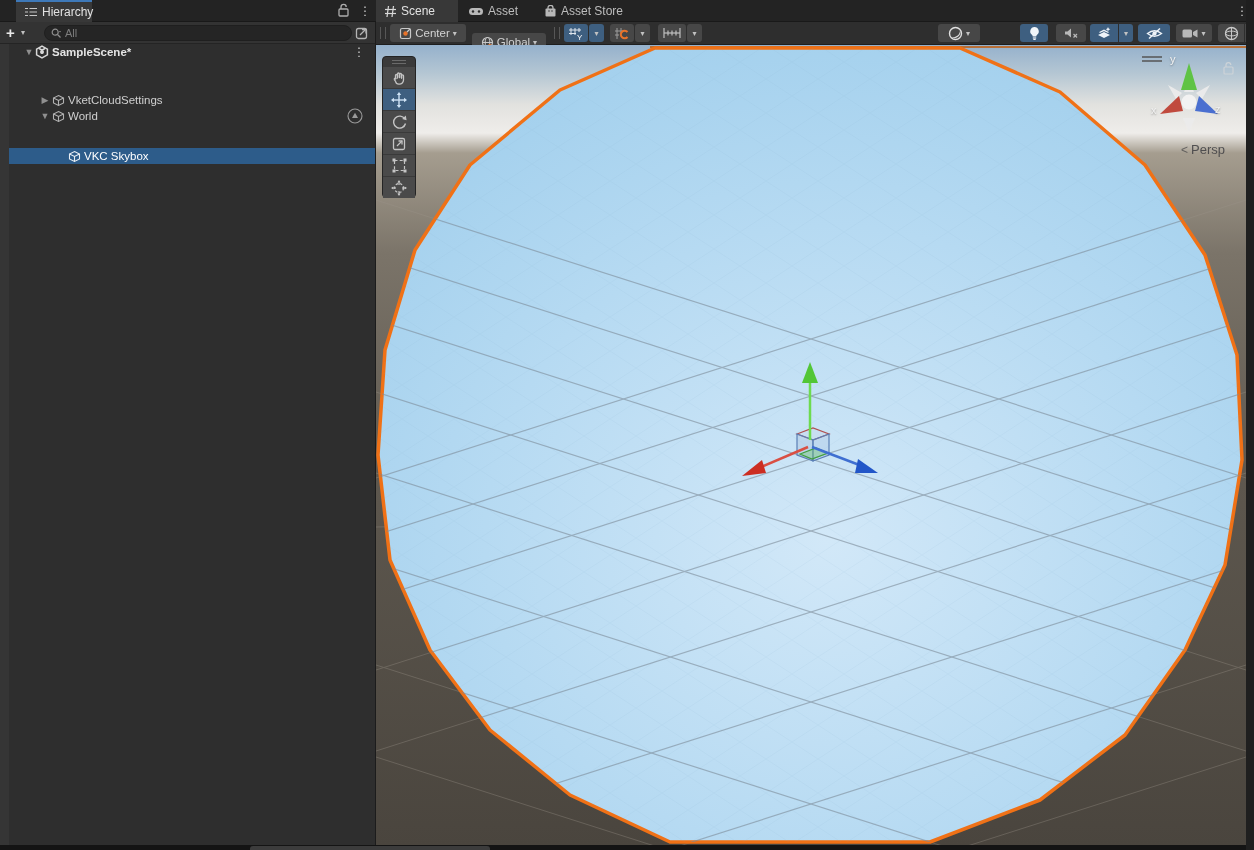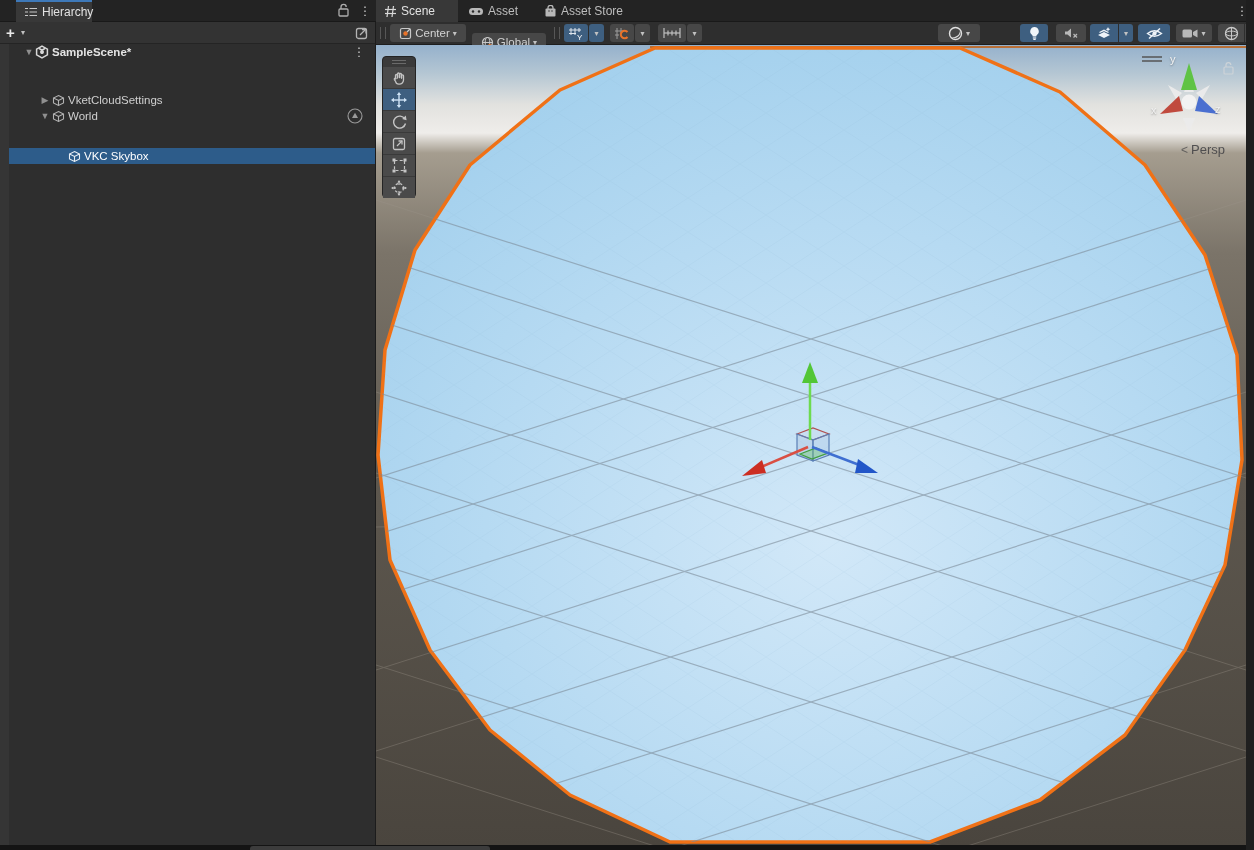--- a/index.html
+++ b/index.html
@@ -114,20 +114,30 @@
         </svg>
     </span>
     <span>Asset Store</span>
   </div>
   <div class="abs kebab" style="left:1236px;top:4px;">⋮</div>
 
   <div id="hierarchy" class="abs">
     <div id="h-toolbar" class="abs">
       <span class="abs" style="left:6px;top:2px;color:#e8e8e8;font-size:15px;font-weight:bold;">+</span>
       <span class="abs" style="left:21px;top:6px;color:#c0c0c0;font-size:8px;">▾</span>
+      <div id="h-search">
+        <span>
+          <svg width="11" height="11">
+              <circle cx="4.2" cy="4.2" r="3" fill="none" stroke="#8f8f8f" stroke-width="1.2"></circle>
+              <line x1="6.5" y1="6.5" x2="9.5" y2="9.5" stroke="#8f8f8f" stroke-width="1.2"></line>
+              <path d="M8 3 l2 0 -1 1.6 z" fill="#8f8f8f"></path>
+            </svg>
+        </span>
+        <input type="text" placeholder="All" style="">
+      </div>
       <span class="abs" style="left:355px;top:3px;">
         <svg width="15" height="15">
             <rect x="1.5" y="3.5" width="10" height="10" rx="2" fill="none" stroke="#b4b4b4" stroke-width="1.3"></rect>
             <line x1="5" y1="10" x2="10" y2="5" stroke="#b4b4b4" stroke-width="1.3"></line>
             <path d="M7 4.5 h4 v4" fill="none" stroke="#b4b4b4" stroke-width="1.3"></path>
           </svg>
       </span>
     </div>
     <div class="leftstrip abs"></div>
 

